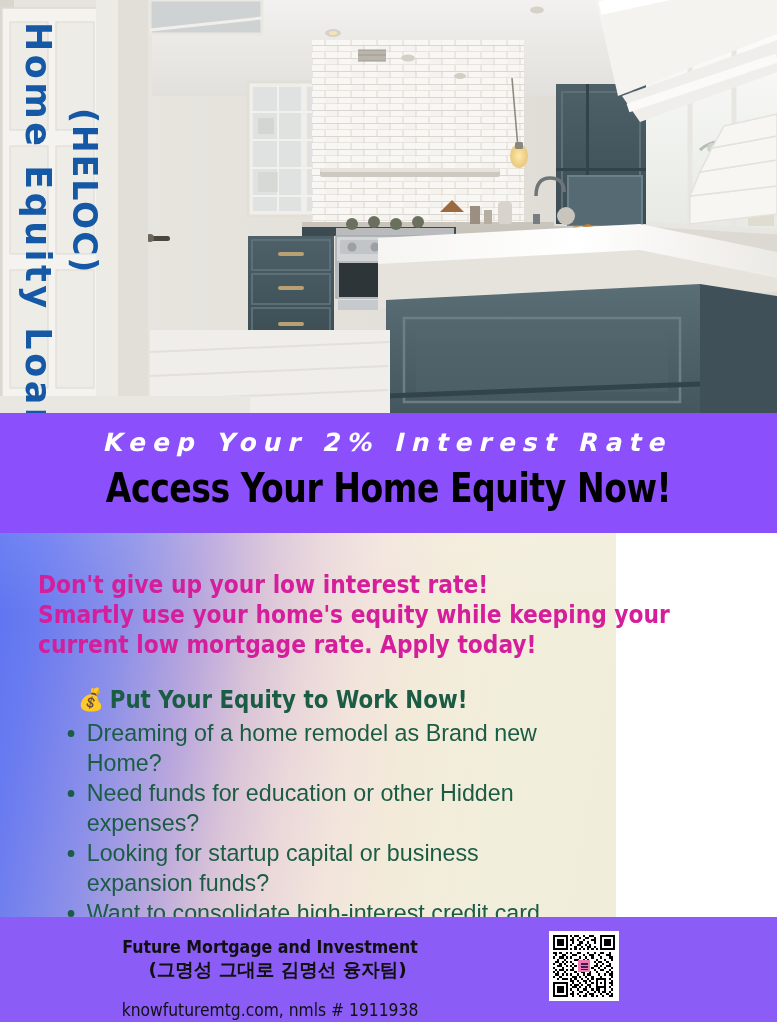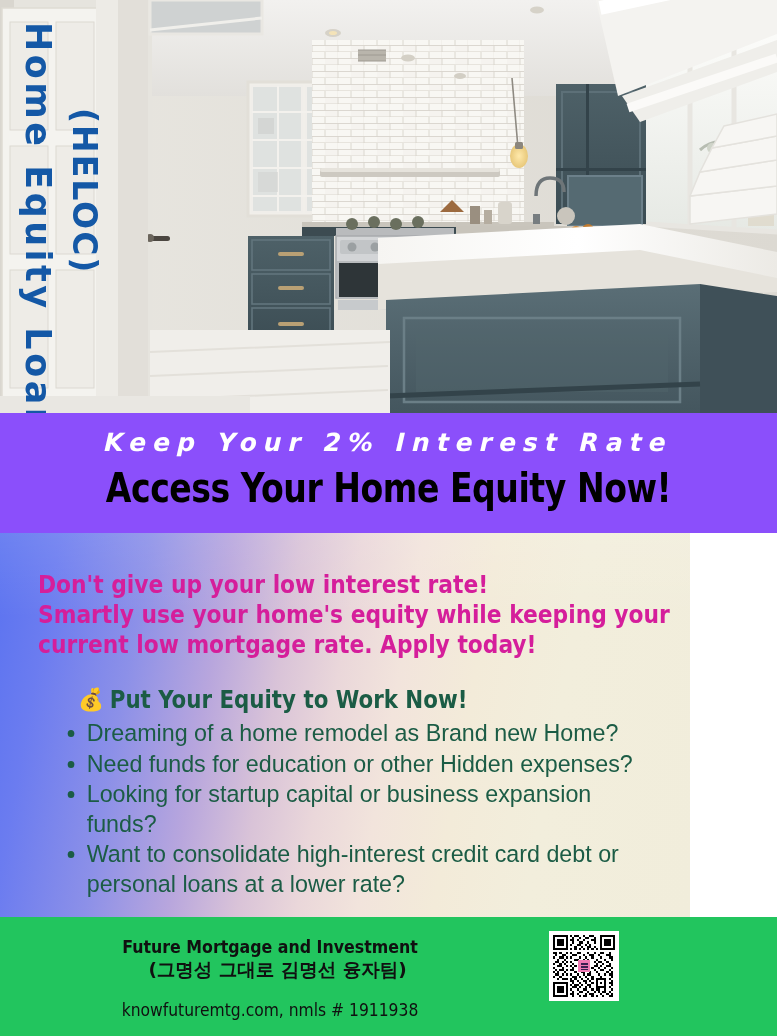--- a/index.html
+++ b/index.html
@@ -95,21 +95,21 @@
     font-weight: 700;
     font-size: 40px;
     letter-spacing: -0.5px;
     transform: scaleX(0.92);
   }
 
   
   .body-section {
     position: absolute;
     top: 533px; left: 0;
-    width: 690px;
+    width: 616px;
     height: 384px;
     background:
       linear-gradient(180deg, rgba(255,255,255,0.10) 0%, rgba(255,255,255,0.0) 22%),
       linear-gradient(100deg,
         #5b73f0 0%,
         #6b7cf0 8%,
         #8c90e8 20%,
         #b8a6dd 31%,
         #d9c3d8 40%,
         #ead7da 48%,
@@ -171,22 +171,22 @@
     height: 7px;
     border-radius: 50%;
     background: #1b5c45;
   }
 
   
   .footer {
     position: absolute;
     top: 917px; left: 0;
     width: 777px;
-    height: 119px;
-    background: #22c55e;
+    height: 105px;
+    background: #8b5cf6;
     z-index: 5;
   }
   .footer-inner {
     position: relative;
     width: 100%;
     height: 100%;
   }
   .footer-text {
     position: absolute;
     left: 0;

